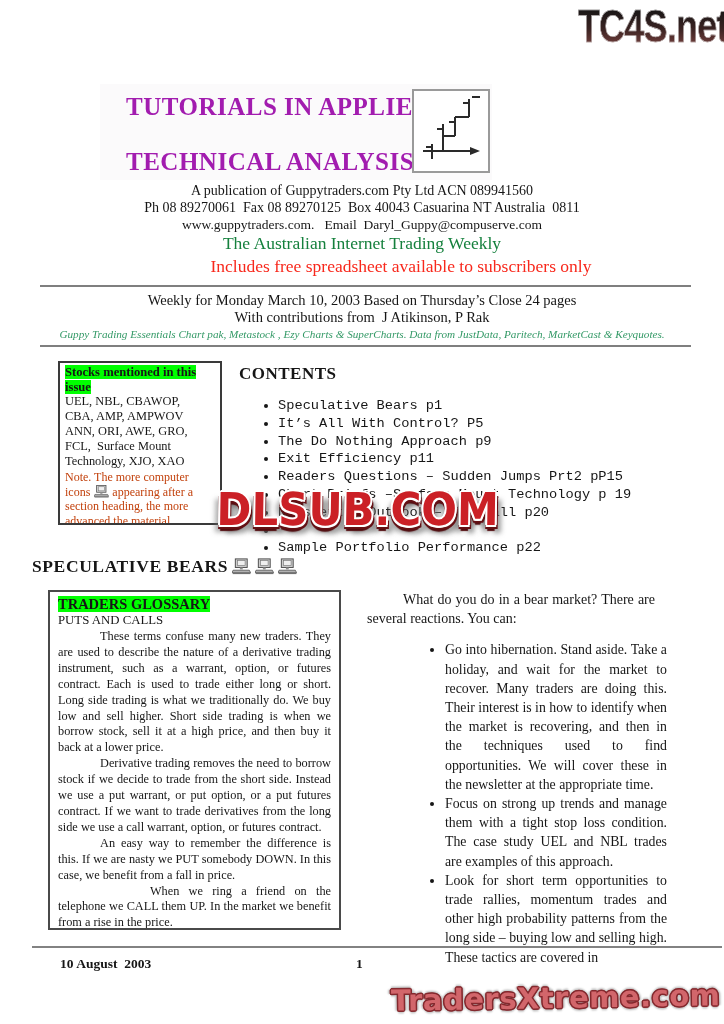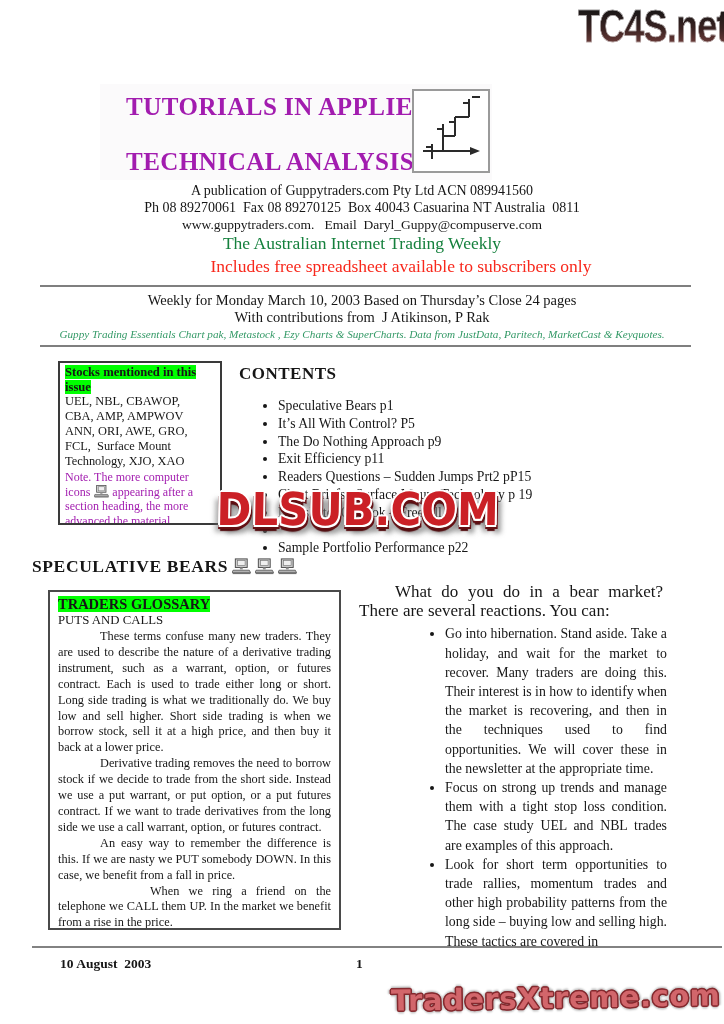--- a/index.html
+++ b/index.html
@@ -51,42 +51,42 @@
   .weekly{top:292px;font-size:14.5px;}
   .contrib{top:309px;font-size:14.5px;}
   .sources{top:328px;font-size:11.2px;font-style:italic;color:#339966;}
 
   
   .stocks-box{position:absolute;left:58px;top:361px;width:164px;height:164px;
               border:2px solid #3a3a3a;box-sizing:border-box;padding:2px 5px;overflow:hidden;}
   .stocks-head{font-weight:bold;font-size:12.6px;line-height:14.5px;}
   .stocks-head span{background:#00ff00;}
   .stock-line{font-size:12.4px;line-height:15px;white-space:pre-wrap;}
-  .stocks-note{color:#a21caf;font-size:12px;line-height:14.6px;margin-top:1px;}
+  .stocks-note{color:#c2410c;font-size:12px;line-height:14.6px;margin-top:1px;}
 
   
   .contents{position:absolute;left:228px;top:353px;width:440px;}
   .contents h2{margin:11px;font-size:17px;letter-spacing:0.5px;}
-  .contents ul{margin:13px 0 0 0;padding-left:50px;}
+  .contents ul{margin:13px 0 0 0;padding-left:50px;font-family:Liberation Mono, monospace;}
   .contents li{font-size:13.7px;line-height:17.8px;min-height:17px;}
 
   
   .spec-head{position:absolute;left:32px;top:556px;font-size:17.5px;font-weight:bold;
              letter-spacing:0.6px;}
   .pc{display:inline-block;width:19px;height:17px;margin-left:4px;vertical-align:-3px;}
   .glossary-box{position:absolute;left:48px;top:590px;width:293px;height:340px;
                 border:2px solid #4a4a4a;box-sizing:border-box;padding:4px 8px;overflow:hidden;}
   .gloss-head{font-weight:bold;font-size:14.5px;line-height:17px;}
   .gloss-head span{background:#00ff00;}
   .gloss-sub{font-size:12.8px;line-height:15px;margin-bottom:1px;}
   .glossary-box p{margin:0;font-size:12.3px;line-height:15.9px;text-align:justify;
                   text-indent:42px;}
   .glossary-box p.deep{text-indent:92px;}
   .colR{position:absolute;left:355px;top:578px;width:312px;}
-  .colR .intro{margin:4px;font-size:17px;line-height:19.2px;text-align:justify;text-indent:36px;}
+  .colR .intro{margin:12px;font-size:14px;line-height:19.2px;text-align:justify;text-indent:36px;}
   .colR ul{margin:0;padding-left:90px;}
   .colR li{font-size:13.8px;line-height:19.2px;text-align:justify;}
 
   
   .frule{position:absolute;left:32px;top:946px;width:690px;height:2px;background:#828282;}
   .fdate{position:absolute;left:60px;top:956px;font-size:13.5px;font-weight:bold;white-space:pre-wrap;}
   .fpage{position:absolute;left:356px;top:956px;font-size:13.5px;font-weight:bold;}
 </style>
 </head>
 <body>

